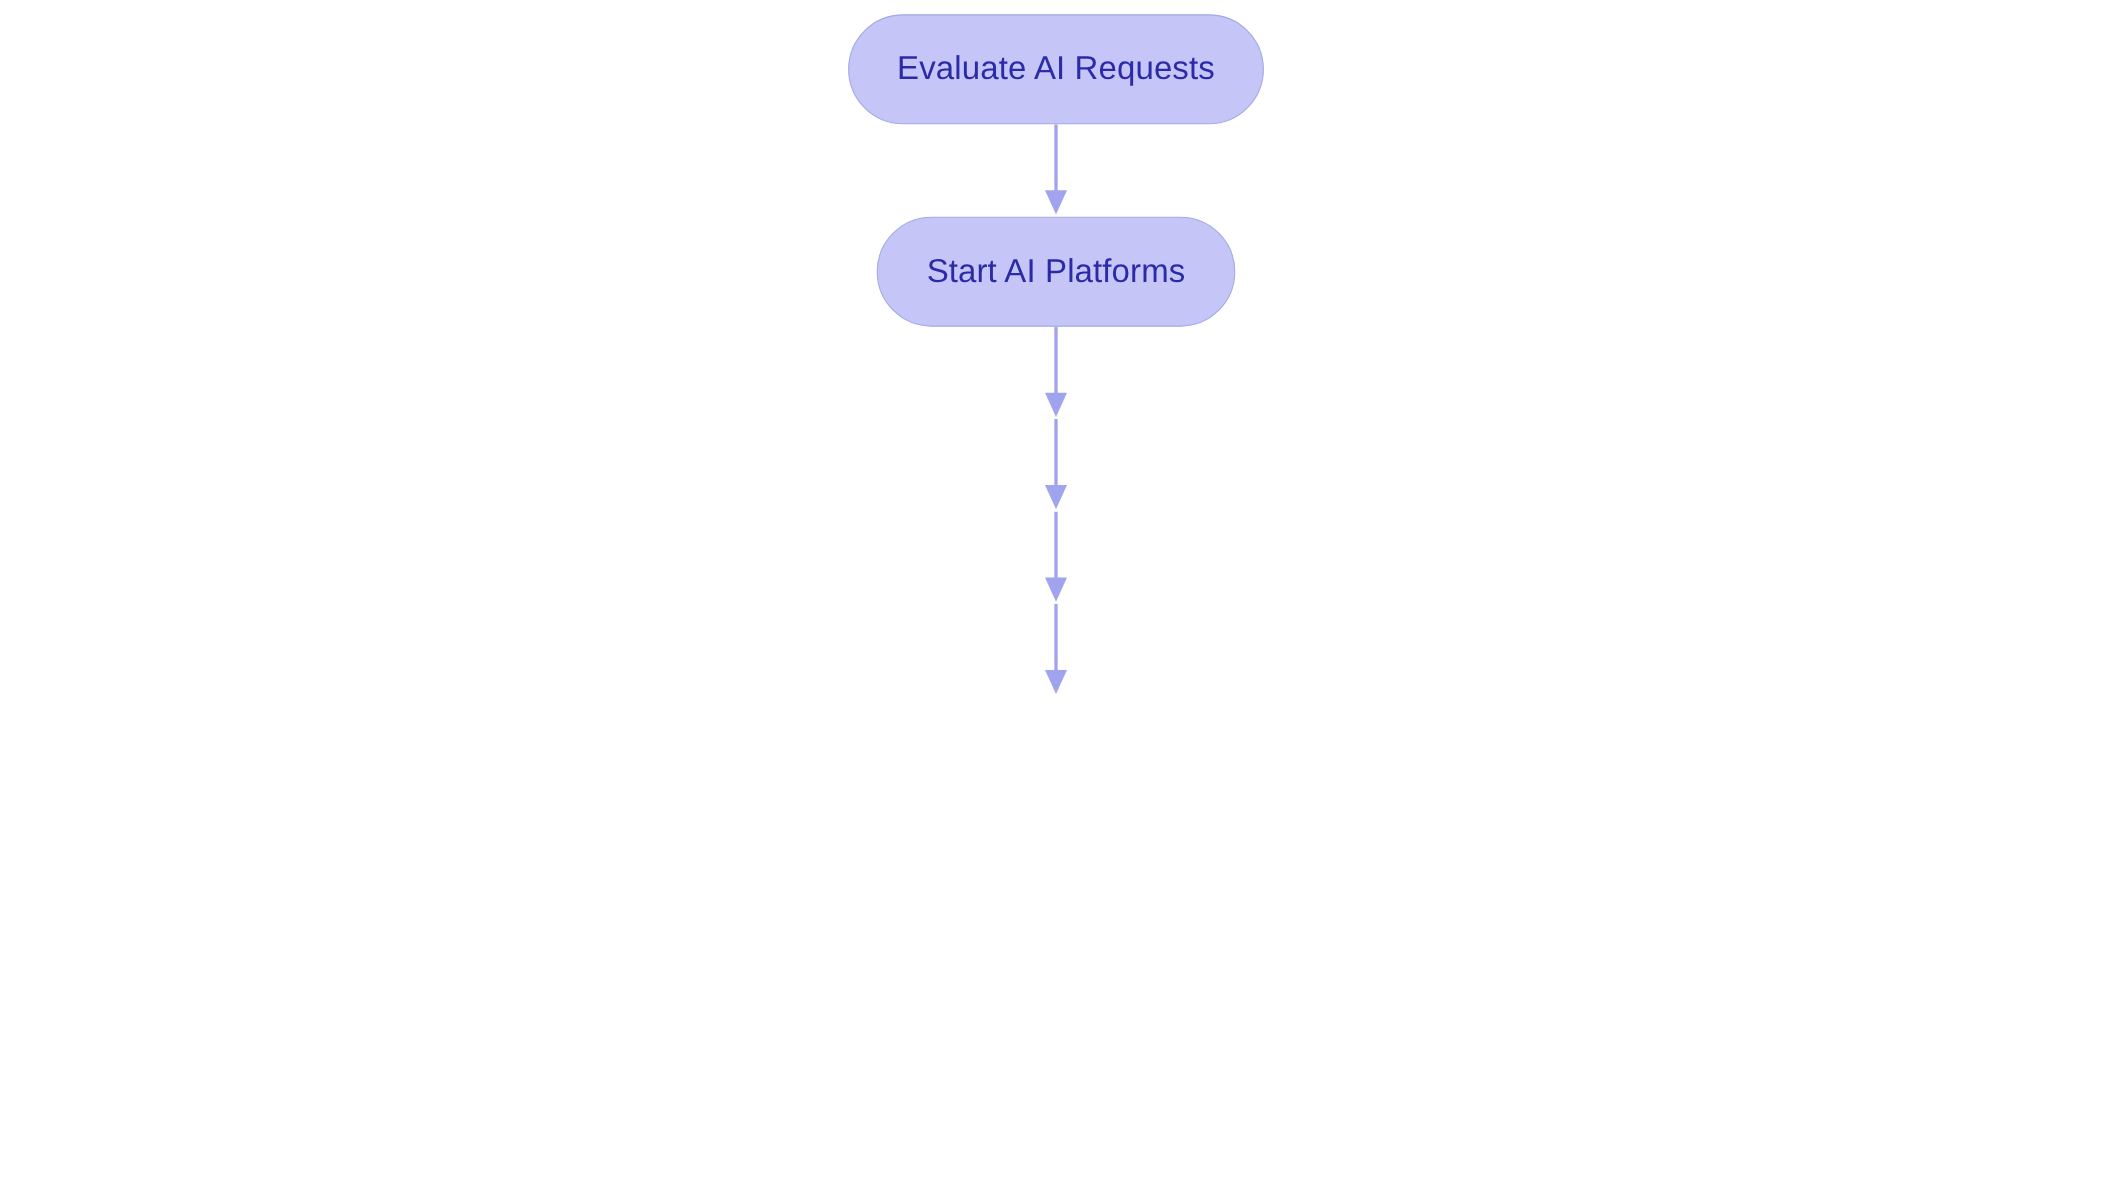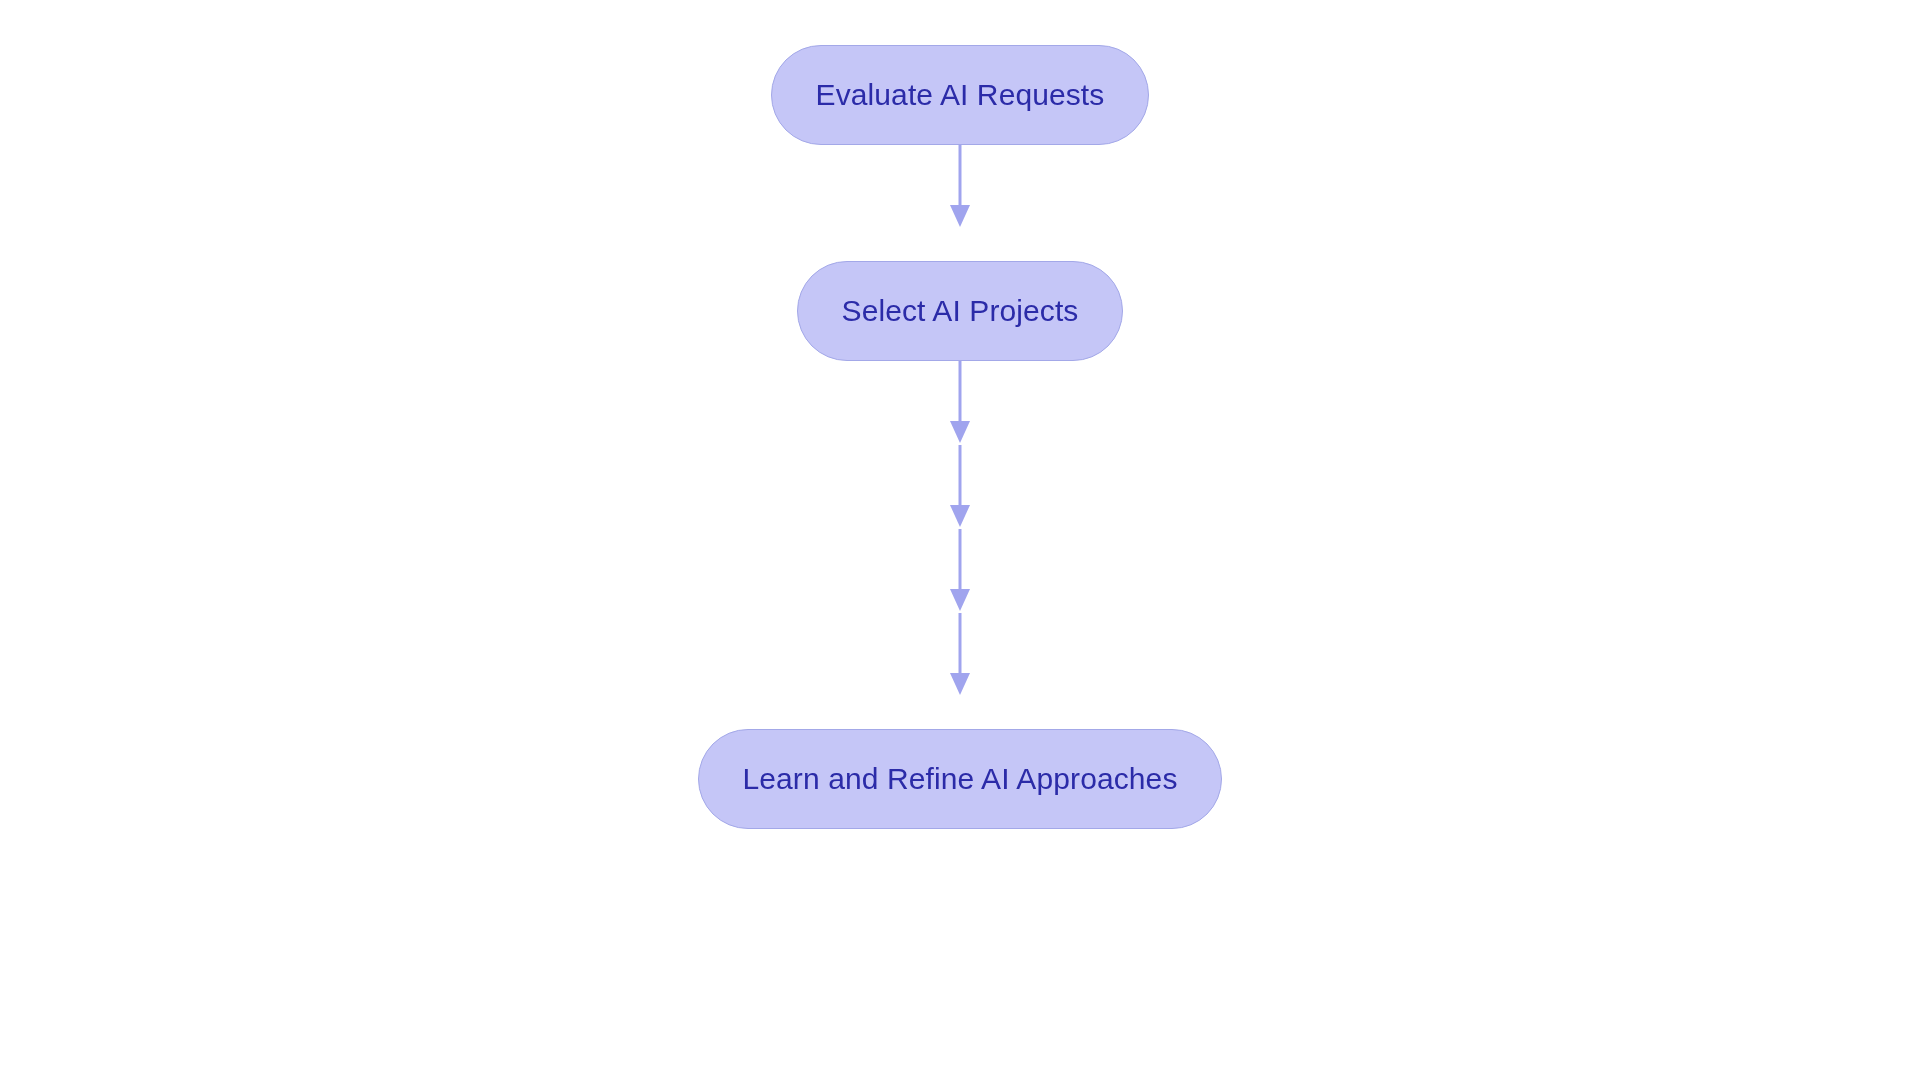--- a/index.html
+++ b/index.html
@@ -40,21 +40,20 @@
     box-sizing: border-box;
     background: #c5c6f7;
     border: 1.6px solid #a3a8e8;
     border-radius: 999px;
     height: 100px;
     display: flex;
     align-items: center;
     justify-content: center;
     padding: 0 44px;
     flex: none;
-    margin-top: 32px;
   }
 
   .node-label {
     color: #2b2ba8;
     font-size: 30px;
     font-weight: 400;
     line-height: 1;
     white-space: nowrap;
     letter-spacing: 0.1px;
   }
@@ -85,21 +84,21 @@
     <div class="node">
       <span class="node-label">Evaluate AI Requests</span>
     </div>
 
     <svg class="connector" viewBox="0 0 28 84" xmlns="http://www.w3.org/2000/svg">
       <line class="edge-line" x1="14" y1="0" x2="14" y2="64"></line>
       <polygon class="edge-head" points="14,82 4,60 24,60"></polygon>
     </svg>
 
     <div class="node">
-      <span class="node-label">Select AI Projects</span>
+      <span class="node-label">Start AI Platforms</span>
     </div>
 
     <svg class="connector" viewBox="0 0 28 84" xmlns="http://www.w3.org/2000/svg">
       <line class="edge-line" x1="14" y1="0" x2="14" y2="64"></line>
       <polygon class="edge-head" points="14,82 4,60 24,60"></polygon>
     </svg>
 
 
     <svg class="connector" viewBox="0 0 28 84" xmlns="http://www.w3.org/2000/svg">
       <line class="edge-line" x1="14" y1="0" x2="14" y2="64"></line>
@@ -111,18 +110,15 @@
       <line class="edge-line" x1="14" y1="0" x2="14" y2="64"></line>
       <polygon class="edge-head" points="14,82 4,60 24,60"></polygon>
     </svg>
 
 
     <svg class="connector" viewBox="0 0 28 84" xmlns="http://www.w3.org/2000/svg">
       <line class="edge-line" x1="14" y1="0" x2="14" y2="64"></line>
       <polygon class="edge-head" points="14,82 4,60 24,60"></polygon>
     </svg>
 
-    <div class="node">
-      <span class="node-label">Learn and Refine AI Approaches</span>
-    </div>
 
   </div>
 </div>
 
 </body></html>

